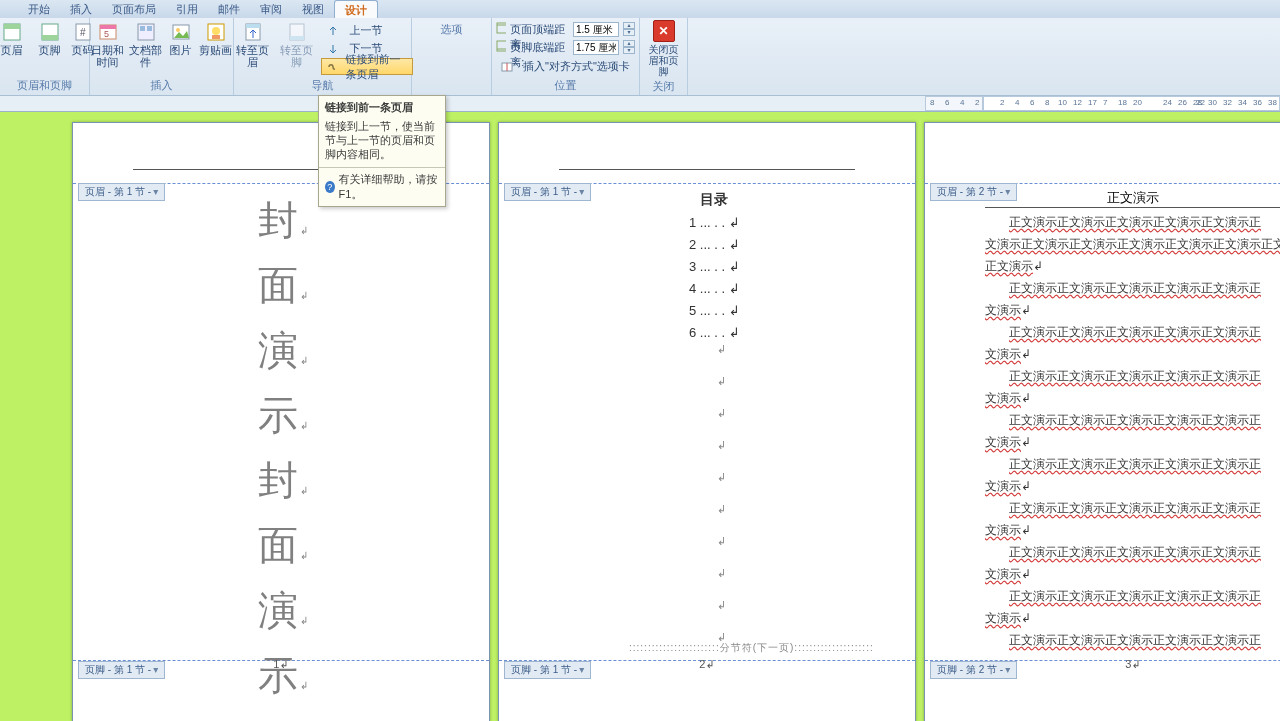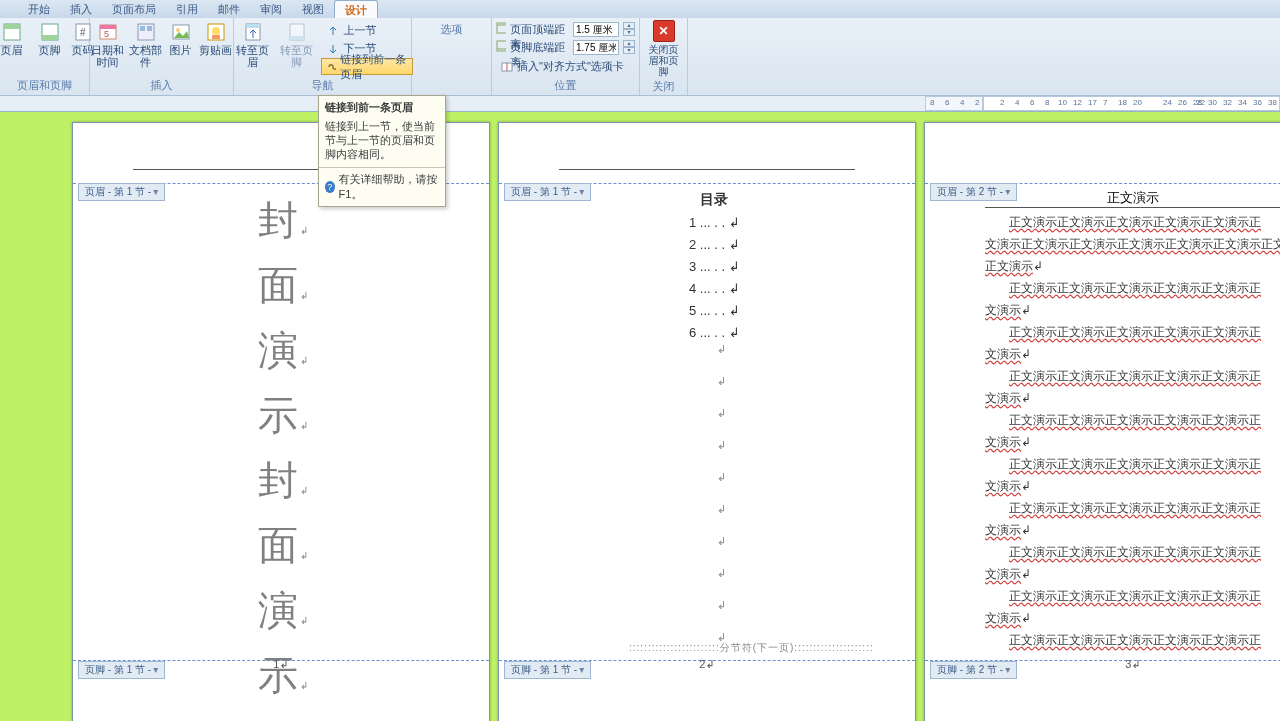--- a/index.html
+++ b/index.html
@@ -10,21 +10,21 @@
   .tab.active{background:#f9fafc;border:1px solid #8faed0;border-bottom:none;border-radius:3px 3px 0 0;color:#d16b1c;font-weight:bold}
   
   .ribbon{height:78px;background:linear-gradient(#e9f0f8,#d9e5f0);display:flex;border-bottom:1px solid #a8bfd4;font-size:11px;color:#2a4a77}
   .grp{border-right:1px solid #b9cde0;padding:2px 4px;display:flex;flex-direction:column;justify-content:space-between;align-items:center}
   .grp-body{display:flex;align-items:flex-start;gap:4px;flex:1}
   .grp-label{font-size:11px;color:#567aaa;margin-top:2px;text-align:center;width:100%}
   .big-btn{display:flex;flex-direction:column;align-items:center;width:34px;padding-top:2px;cursor:default}
   .big-btn .ic{width:20px;height:20px;margin-bottom:2px}
   .big-btn span{font-size:11px;line-height:12px;text-align:center}
   .v-stack{display:flex;flex-direction:column;gap:1px;padding-top:2px}
-  .row-btn{display:flex;align-items:center;gap:4px;font-size:11px;height:17px;padding:0 4px;border:1px solid transparent}
+  .row-btn{display:flex;align-items:center;gap:10px;font-size:11px;height:17px;padding:0 4px;border:1px solid transparent}
   .row-btn.hi{background:linear-gradient(#ffe8a6,#ffd76a);border:1px solid #c49a3c}
   .chk{width:12px;height:12px;border:1px solid #8a9fb8;background:#fff;display:inline-flex;align-items:center;justify-content:center;font-size:9px;color:#2a5a2a}
   .spin{display:flex;gap:4px;font-size:11px;height:17px}
   .spin input{width:46px;height:15px;font-size:10px;border:1px solid #9db5cc;padding:0 2px}
   .spin .ar{display:flex;flex-direction:column}
   .spin .ar b{width:12px;height:7px;border:1px solid #9db5cc;background:#e6eef6;font-size:6px;line-height:5px;text-align:center;color:#4a6a92;font-weight:normal}
   .close-x{width:22px;height:22px;background:#d93a2b;border:1px solid #a02018;display:flex;align-items:center;justify-content:center;color:#fff;font-weight:bold;font-size:12px;border-radius:2px}
   
   .tooltip{position:absolute;left:318px;top:95px;width:128px;background:#fdfdf2;border:1px solid #a7a790;font-size:11px;color:#3a3a3a;box-shadow:2px 2px 4px rgba(0,0,0,.2);z-index:50}
   .tooltip .tt-title{font-weight:bold;padding:4px 6px}

